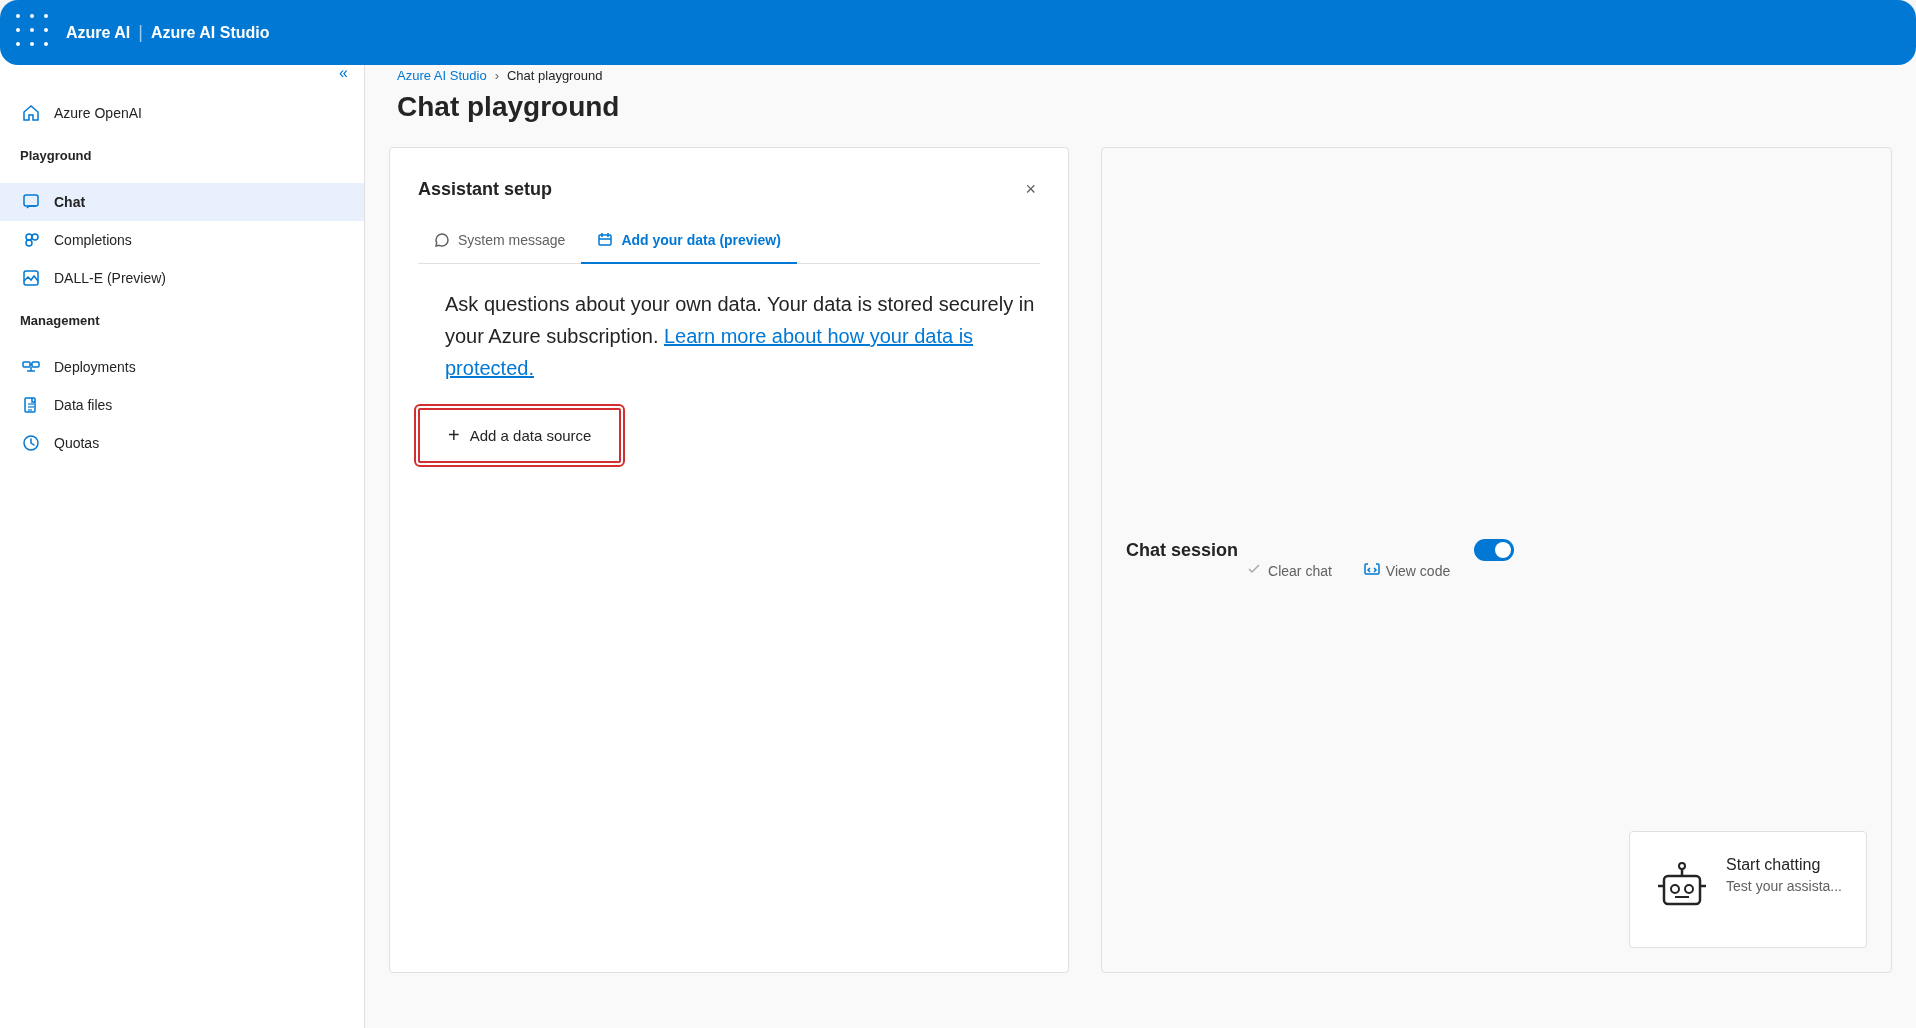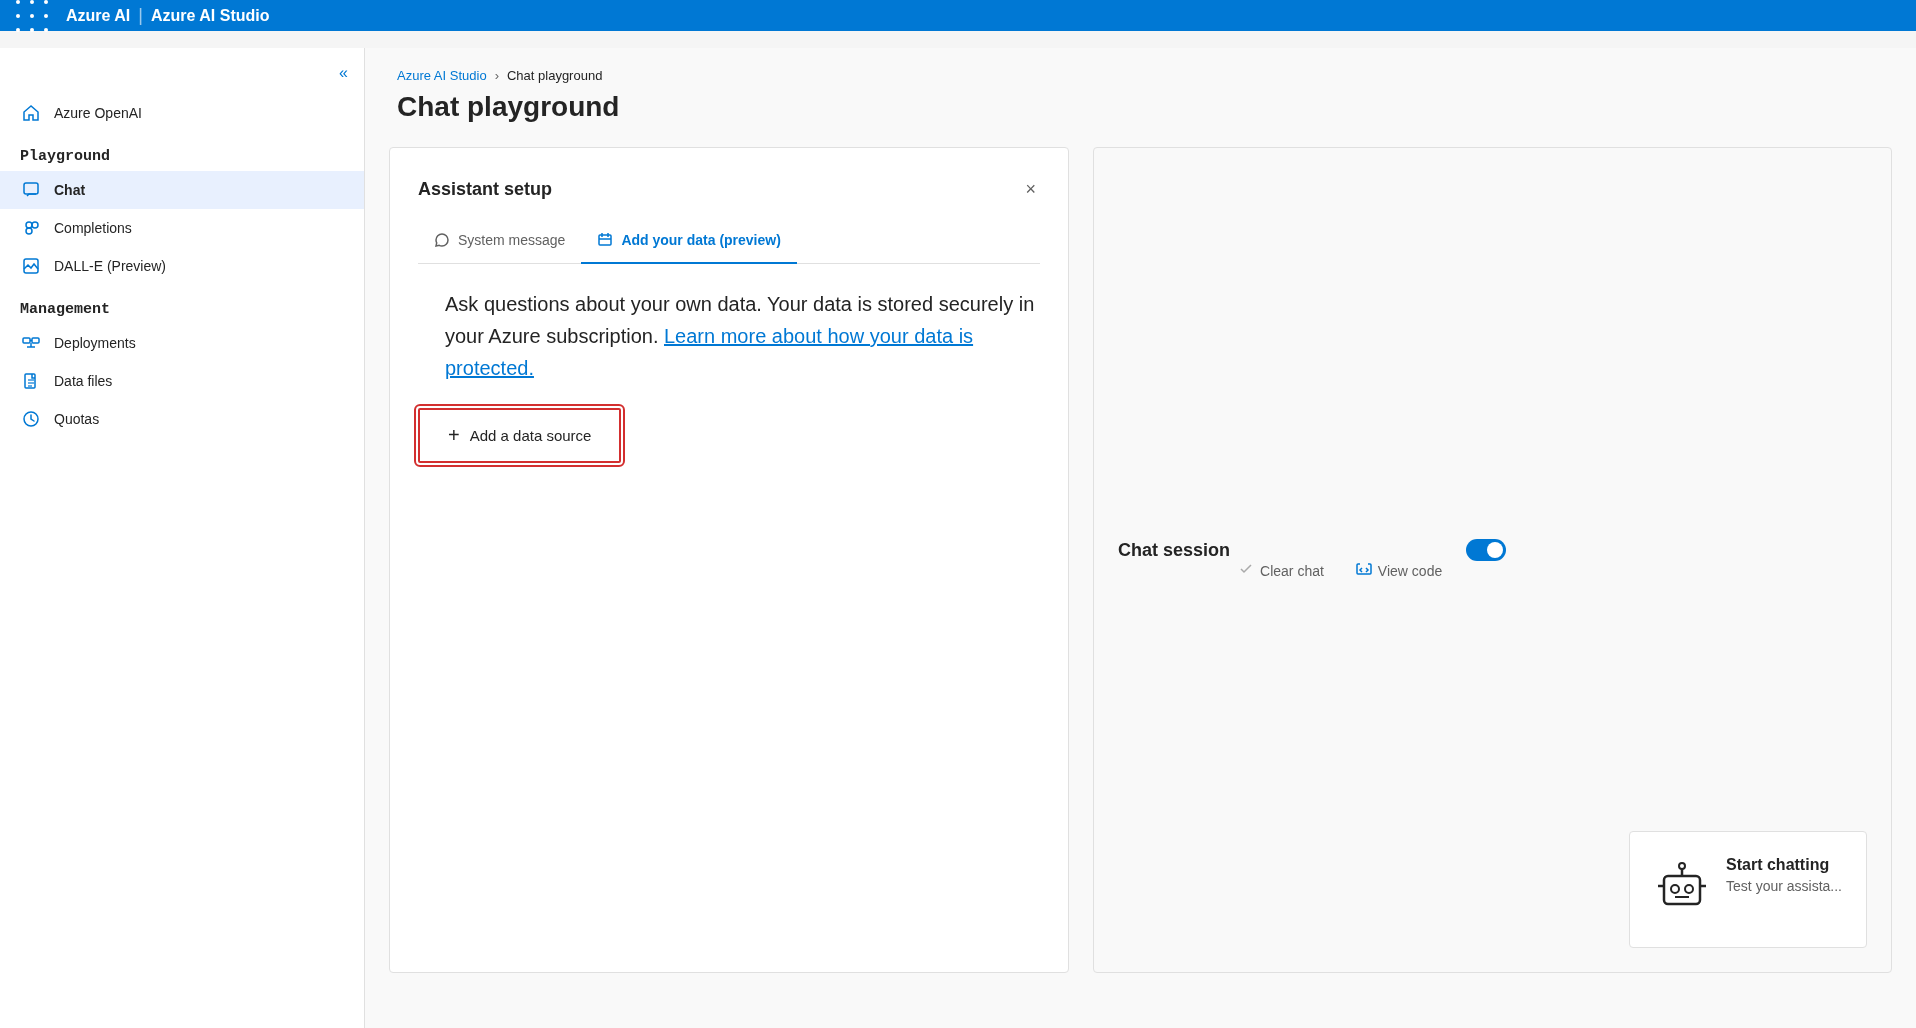--- a/index.html
+++ b/index.html
@@ -2,27 +2,29 @@
 <html><head>
   <meta charset="utf-8">
   <style>
     * { box-sizing: border-box; margin: 0; padding: 0; }
     body { font-family: 'Segoe UI', Arial, sans-serif; font-size: 14px; color: #242424; background: #f5f5f5; height: 100vh; overflow: hidden; }
 
     
     .topbar {
       background: #0078d4;
       color: white;
-      height: 31px;
-      display: flex;
+      height: 65px;
+      display: flex;
+      align-items: center;
       padding: 0 16px;
       gap: 12px;
       position: fixed;
       top: 0; left: 0; right: 0;
       z-index: 100;
+      border-radius: 18px;
     }
     .topbar-grid {
       display: grid;
       grid-template-columns: repeat(3, 10px);
       grid-template-rows: repeat(3, 10px);
       gap: 4px;
       cursor: pointer;
     }
     .topbar-grid span {
       width: 4px; height: 4px;
@@ -92,24 +94,23 @@
     .sidebar-item .icon {
       font-size: 18px;
       color: #0078d4;
       width: 22px;
       display: flex;
       align-items: center;
       justify-content: center;
     }
     .sidebar-section-label {
       font-weight: 700;
-      font-size: 15px;
-      padding: 16px 20px 6px;
+      font-size: 13px;
+      padding: 16px 20px 20px;
       color: #242424;
-      font-family: Liberation Mono, monospace;
     }
 
     
     .main {
       flex: 1;
       background: #f9f9f9;
       overflow-y: auto;
       padding: 0;
     }
     .breadcrumb {
@@ -129,21 +130,21 @@
     .page-title {
       font-size: 28px;
       font-weight: 700;
       padding: 8px 32px 24px;
       color: #242424;
     }
 
     
     .content-row {
       display: flex;
-      gap: 8px;
+      gap: 16px;
       padding: 0 24px 24px;
       height: calc(100% - 130px);
     }
 
     
     .assistant-panel {
       background: white;
       border: 1px solid #e0e0e0;
       border-radius: 4px;
       flex: 1;
@@ -304,21 +305,21 @@
       align-items: flex-start;
       gap: 16px;
       margin-top: auto;
     }
     .robot-icon {
       font-size: 48px;
       color: #242424;
     }
     .start-chatting-text h3 {
       font-size: 16px;
-      font-weight: 700;
+      font-weight: 400;
       margin-bottom: 4px;
     }
     .start-chatting-text p {
       font-size: 14px;
       color: #616161;
     }
   </style>
 </head>
 <body>
 

